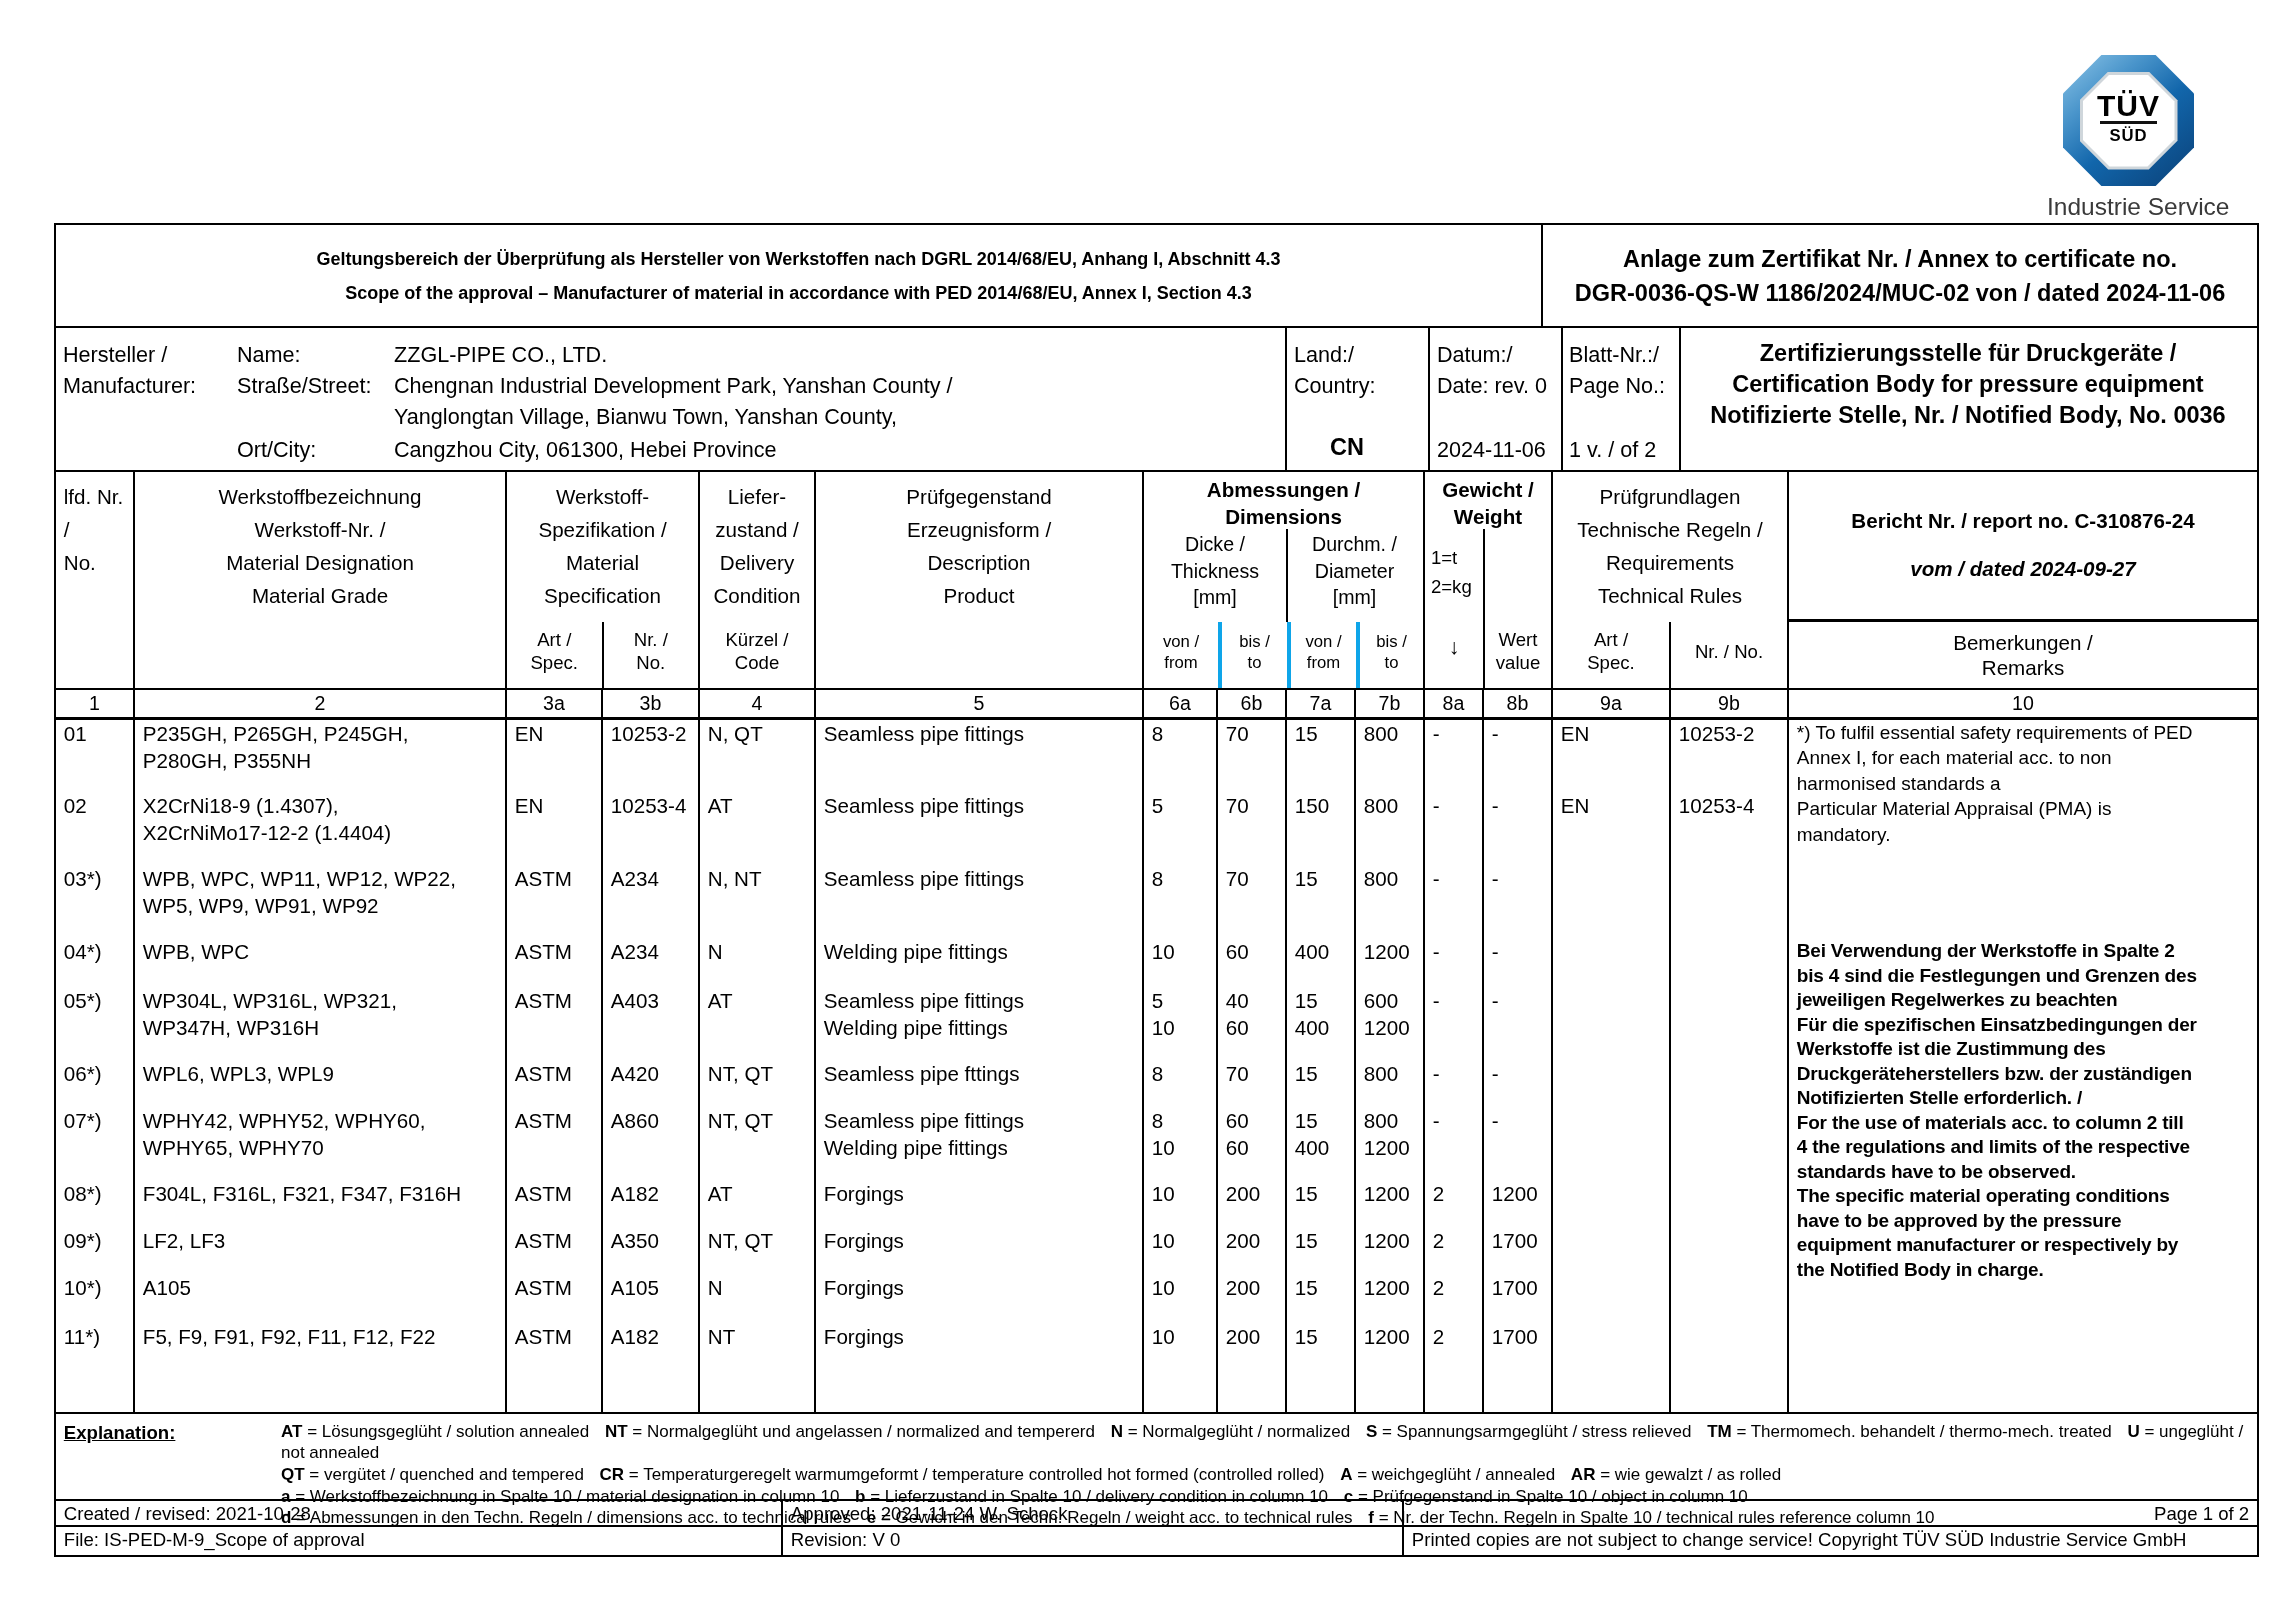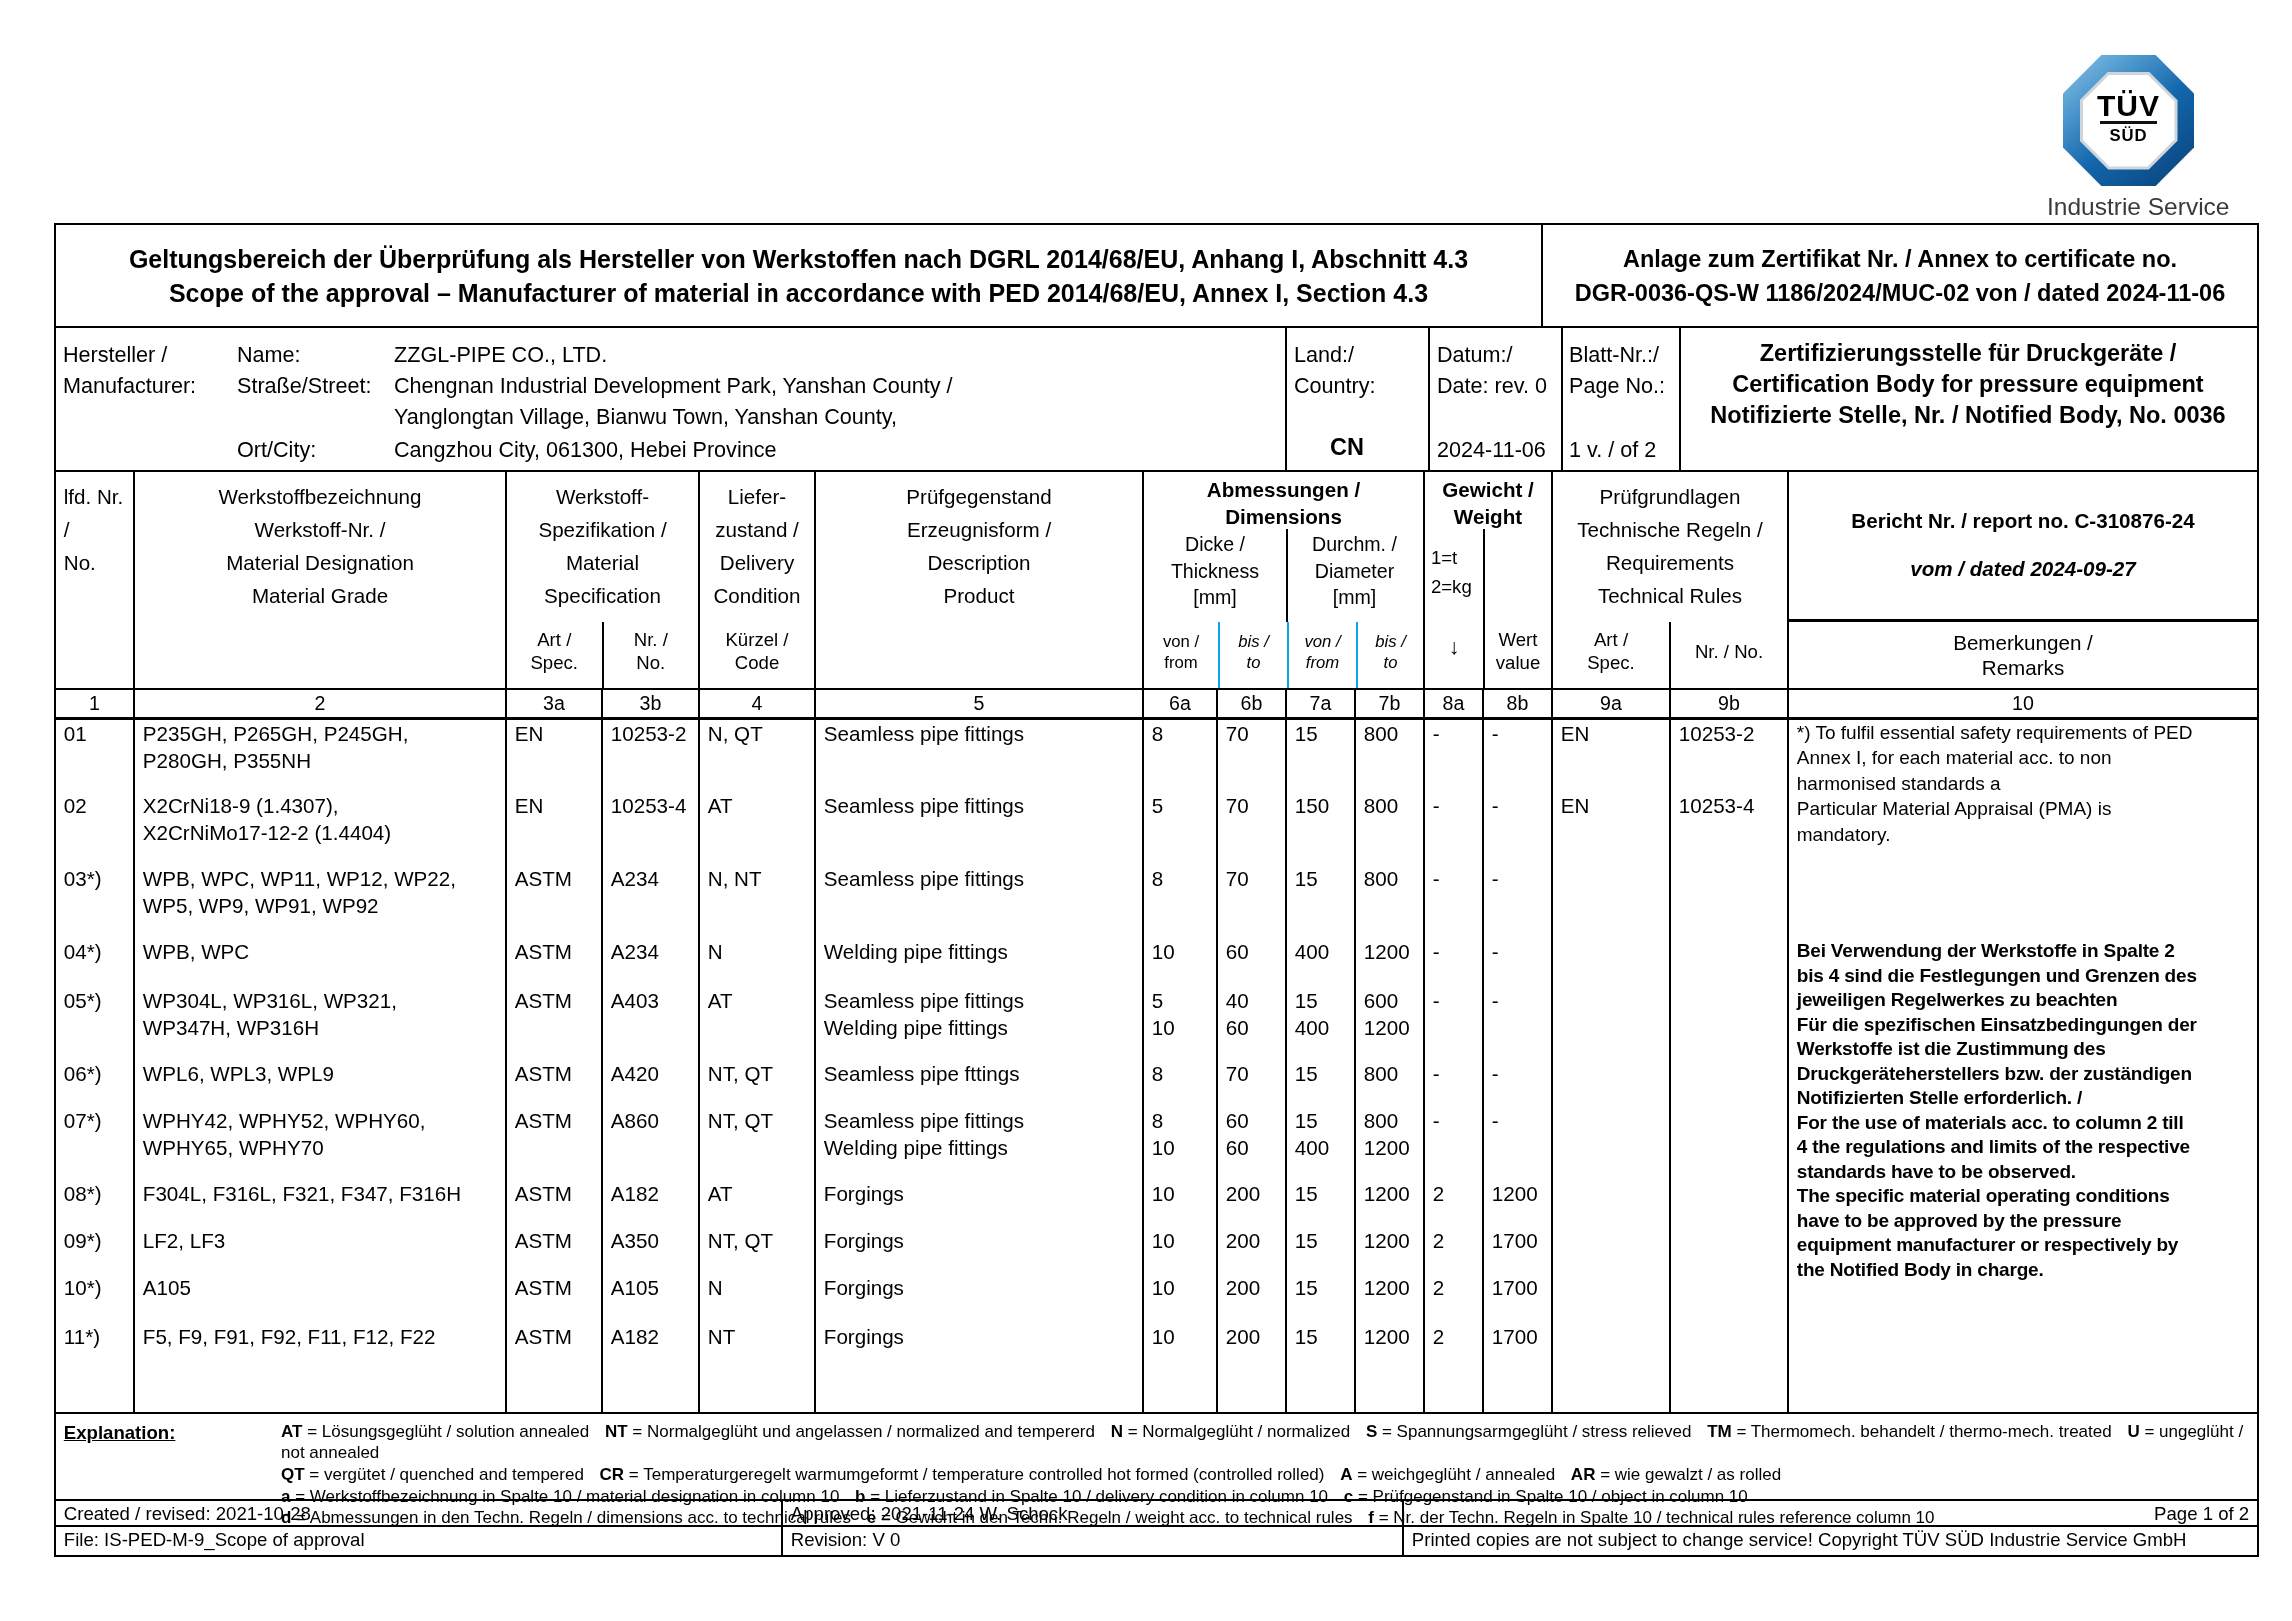--- a/index.html
+++ b/index.html
@@ -23,21 +23,21 @@
   .tuv-line{width:57px;height:2.9px;background:#111;margin:1px auto 2px auto;}
   .sud{font-size:16.7px;font-weight:bold;letter-spacing:1px;}
   .logo-sub{position:absolute;left:2047px;top:193px;width:235px;font-size:24.5px;color:#3a3a3a;}
 
   
   .frame{position:absolute;left:54px;top:223px;width:2205px;border:2.9px solid #000;box-sizing:border-box;background:#fff;}
 
   
   .band{display:flex;height:103px;border-bottom:2.9px solid #000;box-sizing:border-box;}
   .band-left{width:1487px;border-right:2px solid #000;box-sizing:border-box;text-align:center;padding-top:16.7px;}
-  .band-left div{font-size:25px;font-weight:bold;line-height:34px;}
+  .band-left div{font-size:18px;font-weight:bold;line-height:34px;}
   .band-right{flex:1;text-align:center;padding-top:16.7px;}
   .band-right div{font-size:23.5px;font-weight:bold;line-height:34px;}
 
   
   .manu{position:relative;height:144px;border-bottom:2.9px solid #000;box-sizing:border-box;font-size:21.6px;}
   .manu .vline{position:absolute;top:0;bottom:0;width:0;border-left:2px solid #000;}
   .manu span{position:absolute;white-space:nowrap;}
   .cn{font-weight:bold;font-size:23.5px;}
   .certbody{position:absolute;left:1625px;width:574px;text-align:center;font-weight:bold;font-size:23.5px;}
 
@@ -54,21 +54,21 @@
   .g-top{height:150px;text-align:center;line-height:33px;padding-top:7.8px;box-sizing:border-box;}
   .g-sub{height:66px;display:flex;box-sizing:border-box;}
   .g-sub .half{flex:1;text-align:center;font-size:18.6px;line-height:23.5px;padding-top:5.9px;box-sizing:border-box;}
   .g-sub .half + .half{border-left:2px solid #000;}
   .r1{height:57px;text-align:center;line-height:27.4px;padding-top:3.9px;box-sizing:border-box;font-weight:bold;}
   .r2{height:93px;display:flex;box-sizing:border-box;}
   .r2 .half{flex:1;text-align:center;font-size:19.6px;line-height:26.5px;padding-top:2px;box-sizing:border-box;}
   .r2 .half + .half{border-left:2px solid #000;}
   .r3{height:66px;display:flex;box-sizing:border-box;}
   .r3 .q{text-align:center;font-size:16.7px;line-height:21.6px;padding-top:8.8px;box-sizing:border-box;}
-  .r3 .q + .q{border-left:2px solid #0ea5e9;font-style:italic;}
+  .r3 .q + .q{border-left:4px solid #0ea5e9;}
   .w-units{width:59px;text-align:left;padding:13.7px 0 0 5.9px;font-size:18.6px;line-height:29px;box-sizing:border-box;}
   .w-right{width:69px;border-left:2px solid #000;box-sizing:border-box;}
   .w-arrow{width:59px;text-align:center;font-size:21.6px;padding-top:11.8px;box-sizing:border-box;}
   .w-wert{width:69px;border-left:2px solid #000;text-align:center;font-size:18.6px;line-height:23.5px;padding-top:5.9px;box-sizing:border-box;}
   .report-top{height:150px;border-bottom:3.9px solid #000;text-align:center;box-sizing:border-box;padding-top:37px;}
   .report-no{font-weight:bold;font-size:20.6px;}
   .report-date{font-weight:bold;font-style:italic;font-size:20.6px;margin-top:23.5px;}
   .bem{height:62px;text-align:center;line-height:25.5px;padding-top:7.8px;box-sizing:border-box;}
 
   

